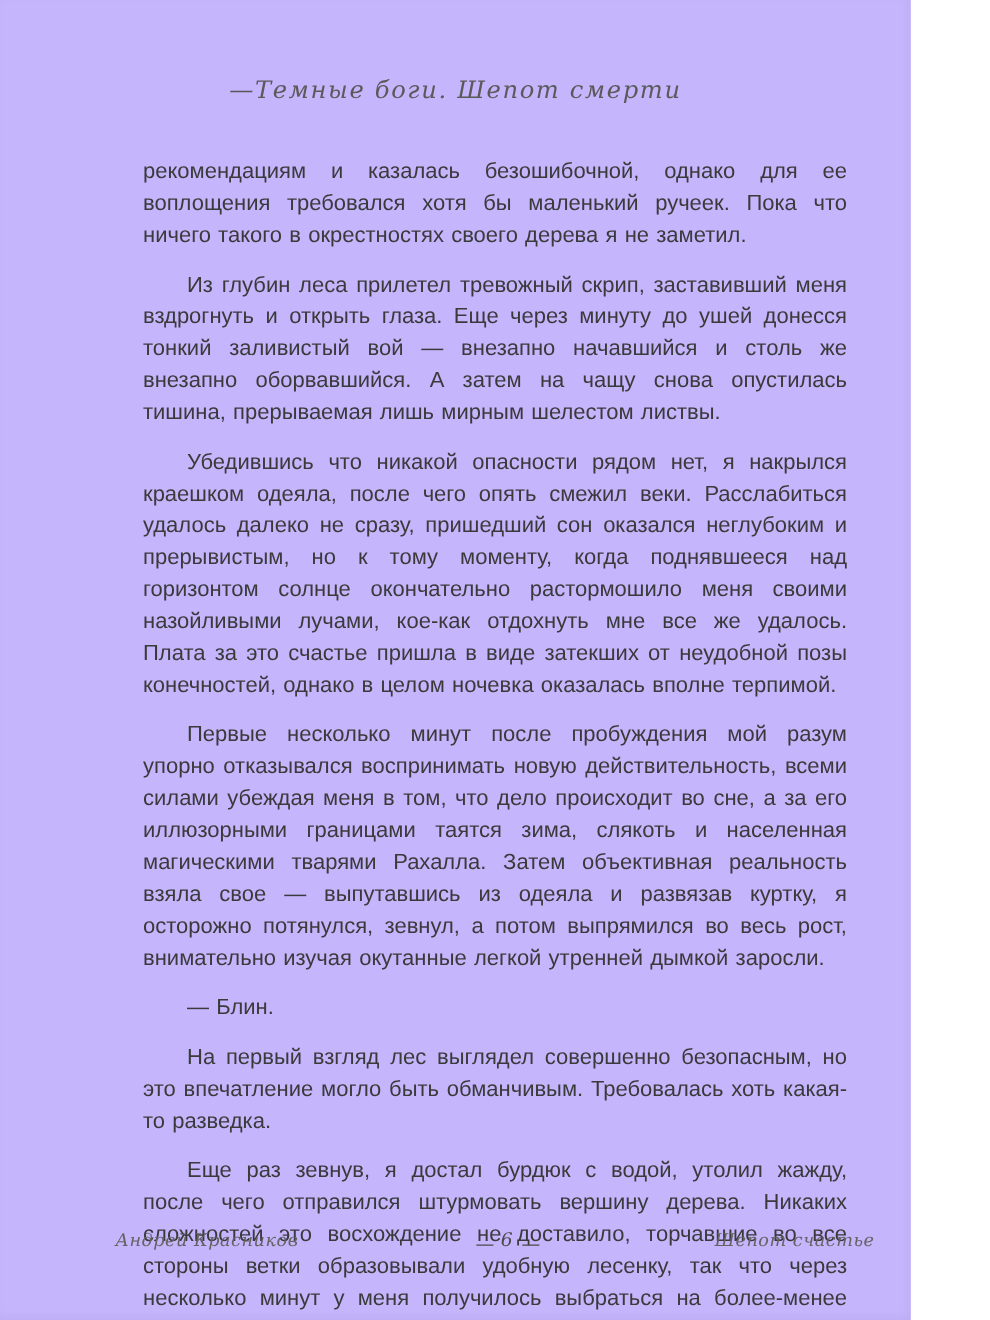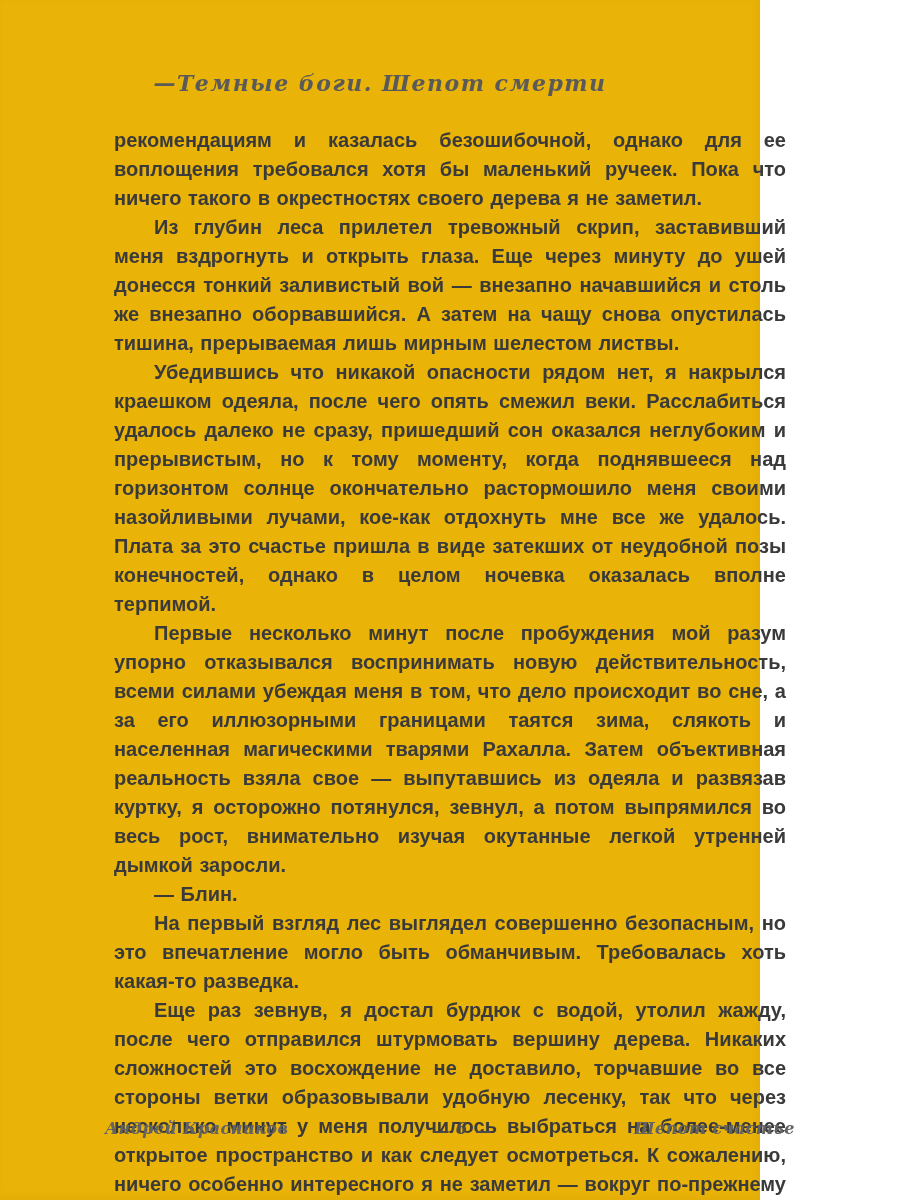--- a/index.html
+++ b/index.html
@@ -8,25 +8,24 @@
     background: #ffffff;
   }
   body {
     width: 900px;
     height: 1200px;
     font-family: "Liberation Sans", sans-serif;
     overflow: hidden;
   }
   .page {
     position: relative;
-    width: 760px;
+    width: 828px;
     height: 1200px;
-    background: #eab308;
+    background: #c4b5fd;
     box-shadow: inset -3px -3px 8px rgba(0,0,0,0.04);
-    font-weight: bold;
   }
   .running-header {
     position: absolute;
     top: 70px;
     left: 0;
     width: 100%;
     text-align: center;
     font-family: "DejaVu Serif", serif;
     font-style: italic;
     font-size: 22px;
@@ -38,21 +37,21 @@
     top: 126px;
     left: 114px;
     width: 672px;
     font-size: 20px;
     line-height: 29px;
     text-align: justify;
     color: #3a3a3a;
     word-spacing: 1px;
   }
   .body-text p {
-    margin: 0;
+    margin: 16px;
     text-indent: 40px;
   }
   .body-text p.continuation {
     text-indent: 0;
   }
   .footer {
     position: absolute;
     top: 1118px;
     left: 105px;
     width: 690px;

